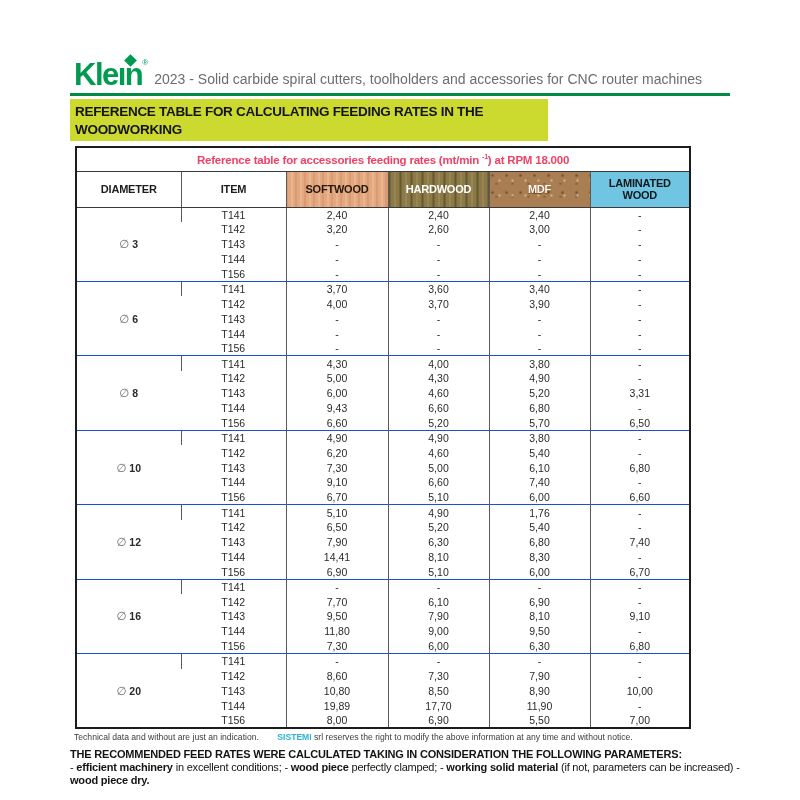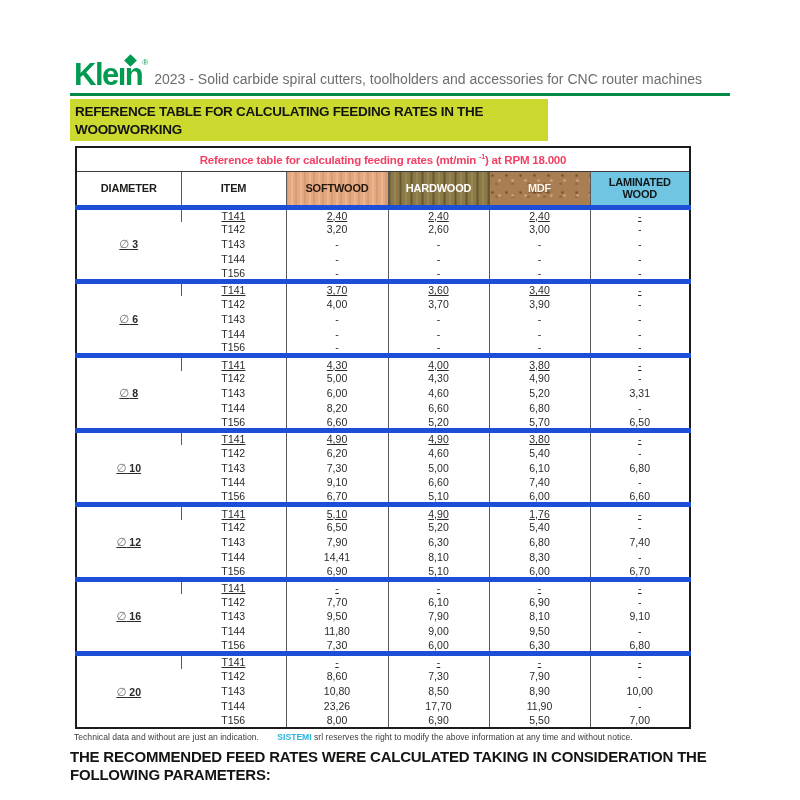--- a/index.html
+++ b/index.html
@@ -34,28 +34,28 @@
     background-image:repeating-linear-gradient(90deg, rgba(40,30,5,.38) 0 2px, transparent 2px 6px, rgba(225,205,145,.28) 6px 7px, transparent 7px 11px); }
   th.col-mdf { color:#fff7ee; text-shadow:0 1px 1px rgba(60,25,5,.55);
     background-color:#a97e52;
     background-image:
       radial-gradient(circle at 3px 4px, rgba(60,30,10,.5) 1px, transparent 1.7px),
       radial-gradient(circle at 10px 9px, rgba(255,224,185,.55) 1px, transparent 1.6px),
       radial-gradient(circle at 7px 13px, rgba(70,35,10,.4) 1.2px, transparent 1.9px);
     background-size:14px 17px, 13px 15px, 16px 13px; }
   th.col-laminated { background:#70c5e2; color:#10181c; line-height:1.1; }
   tr.rate-row td { height:14.9px; font-size:10.5px; color:#2a2a28; }
-  tr.group-start td { border-top:5px solid #1d4ed8;text-decoration:underline; }
+  tr.group-start td { border-top:1px solid #1d4ed8; }
   td.diameter-cell { font-size:11px; font-weight:bold; color:#3a3a38; }
   td.diameter-cell .dia-symbol { font-weight:normal; color:#6a6a68; font-size:11.5px; }
 
   
   .footnote { margin:3px 0 0 74px; font-size:8.6px; color:#3c3c3a; }
   .footnote .brand-cyan { color:#2ab4d8; font-weight:bold;padding-left:16px; }
-  .params { margin:6px 0 4px 70px; width:672px; font-size:15px; line-height:1.18; letter-spacing:-0.2px; color:#141412; }
+  .params { margin:6px 0 4px 70px; width:672px; font-size:11px; line-height:1.18; letter-spacing:-0.2px; color:#141412; }
   .params-title { font-weight:bold; }
   .params-body b { font-weight:bold; }
 </style>
 </head>
 <body>
 
 <div class="page">
 
   <div class="brand-row">
     <div class="logo-wrap">
@@ -76,21 +76,21 @@
       <col class="c-dia">
         <col class="c-item">
         <col class="c-soft">
         <col class="c-hard">
         <col class="c-mdf">
         <col class="c-lam">
     </colgroup>
     <tbody>
       <tr class="caption-row">
         <td colspan="6">
-          <span class="caption-text"><span>Reference table for calculating feeding rates (mt/min </span><sup>-1</sup><span>) at RPM 18.000</span></span>
+          <span class="caption-text"><span>Reference table for accessories feeding rates (mt/min </span><sup>-1</sup><span>) at RPM 18.000</span></span>
         </td>
       </tr>
       <tr class="header-row">
         <th>DIAMETER</th>
         <th>ITEM</th>
         <th class="col-softwood">SOFTWOOD</th>
         <th class="col-hardwood">HARDWOOD</th>
         <th class="col-mdf">MDF</th>
         <th class="col-laminated">LAMINATED WOOD</th>
       </tr>
@@ -183,21 +183,21 @@
         </tr>
         <tr class="rate-row">
           <td>T143</td>
           <td>6,00</td>
           <td>4,60</td>
           <td>5,20</td>
           <td>3,31</td>
         </tr>
         <tr class="rate-row">
           <td>T144</td>
-          <td>8,20</td>
+          <td>9,43</td>
           <td>6,60</td>
           <td>6,80</td>
           <td>-</td>
         </tr>
         <tr class="rate-row">
           <td>T156</td>
           <td>6,60</td>
           <td>5,20</td>
           <td>5,70</td>
           <td>6,50</td>
@@ -327,34 +327,35 @@
         </tr>
         <tr class="rate-row">
           <td>T143</td>
           <td>10,80</td>
           <td>8,50</td>
           <td>8,90</td>
           <td>10,00</td>
         </tr>
         <tr class="rate-row">
           <td>T144</td>
-          <td>23,26</td>
+          <td>19,89</td>
           <td>17,70</td>
           <td>11,90</td>
           <td>-</td>
         </tr>
         <tr class="rate-row">
           <td>T156</td>
           <td>8,00</td>
           <td>6,90</td>
           <td>5,50</td>
           <td>7,00</td>
         </tr>
       </tbody>
   </table>
 
   <div class="footnote"><span>Technical data and without are just an indication. </span><span class="brand-cyan">SISTEMI</span><span> srl reserves the right to modify the above information at any time and without notice.</span></div>
 
   <div class="params">
     <div class="params-title">THE RECOMMENDED FEED RATES WERE CALCULATED TAKING IN CONSIDERATION THE FOLLOWING PARAMETERS:</div>
+    <div class="params-body"><span>- </span><b>efficient machinery</b><span> in excellent conditions; - </span><b>wood piece</b><span> perfectly clamped; - </span><b>working solid material</b><span> (if not, parameters can be increased) - </span><b>wood piece dry.</b></div>
   </div>
 
 </div>
 
 </body></html>

